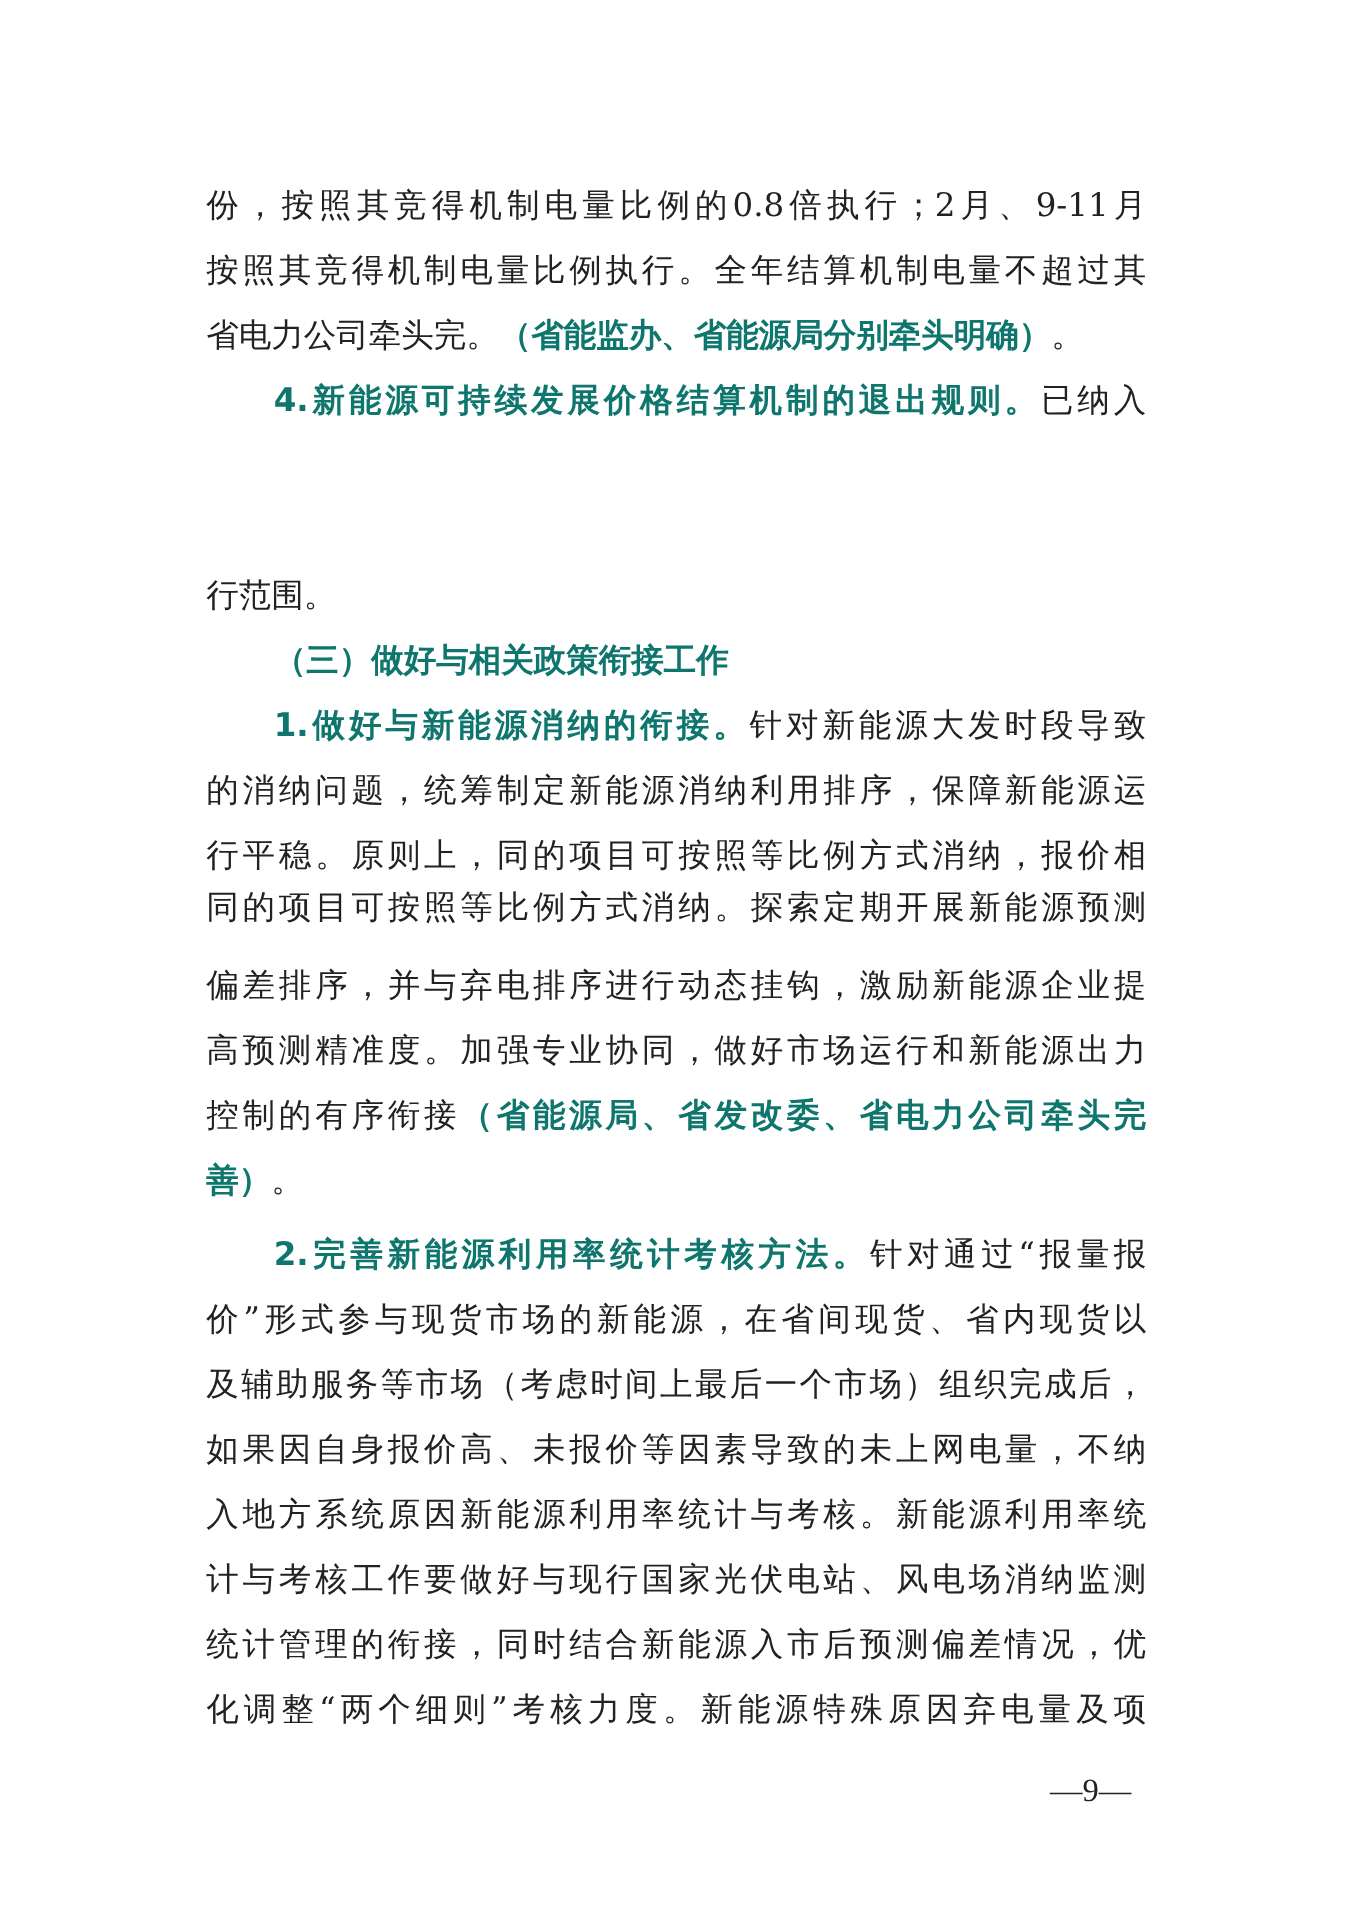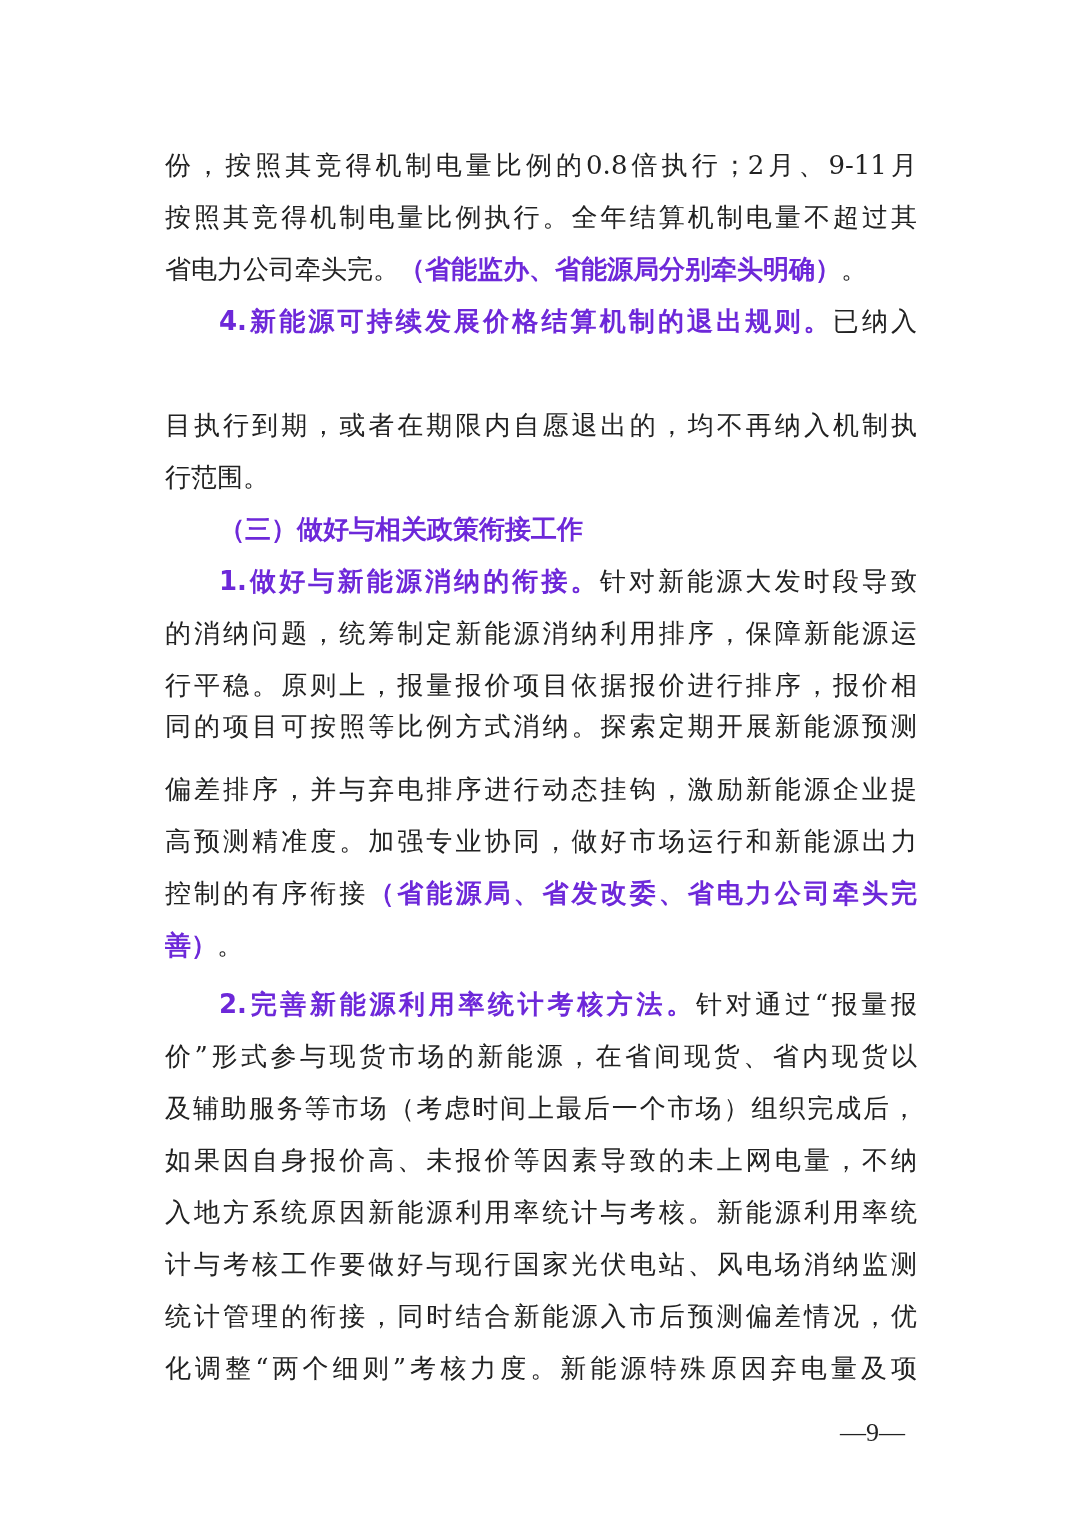--- a/index.html
+++ b/index.html
@@ -4,57 +4,54 @@
 <style>
   html, body { margin: 0; padding: 0; background: #ffffff; }
   body { width: 1080px; height: 1527px; position: relative; overflow: hidden;
          font-family: "DejaVu Serif", "Liberation Serif", serif; color: #222; }
   .page { position: absolute; left: 0; top: 0; width: 1080px; height: 1527px; }
   .line { position: absolute; left: 165px; width: 752px; height: 40px;
           font-size: 26px; line-height: 40px; white-space: nowrap;
           text-align: justify; text-align-last: justify; letter-spacing: 0; }
   .line.last { text-align-last: left; }
   .indent { left: 219px; width: 698px; }
-  .b { font-weight: bold; font-family: "DejaVu Sans", "Liberation Sans", sans-serif; color: #6d28d9; margin-top: 24px; }
+  .b { font-weight: bold; font-family: "DejaVu Sans", "Liberation Sans", sans-serif; color: #0f766e; margin-top: 24px; }
   .footer { position: absolute; left: 840px; top: 1418px; font-size: 26px;
             font-family: "Liberation Serif", "DejaVu Serif", serif; color: #222; }
 </style>
 </head>
 <body>
 
 <div class="page">
   <div class="line" style="top:145px">
     <span>份，按照其竞得机制电量比例的0.8倍执行；2月、9-11月</span>
   </div>
   <div class="line" style="top:197px">
     <span>按照其竞得机制电量比例执行。全年结算机制电量不超过其</span>
   </div>
   <div class="line last" style="top:249px">
     <span>省电力公司牵头完。</span><span class="b">（省能监办、省能源局分别牵头明确）</span><span>。</span>
   </div>
   <div class="line indent" style="top:301px">
     <span class="b">4.新能源可持续发展价格结算机制的退出规则。</span><span>已纳入</span>
   </div>
-  <div class="line" style="top:405px">
-    <span>目执行到期，或者在期限内自愿退出的，均不再纳入机制执</span>
-  </div>
   <div class="line last" style="top:457px">
     <span>行范围。</span>
   </div>
   <div class="line indent last" style="top:509px; left:219px">
     <span class="b">（三）做好与相关政策衔接工作</span>
   </div>
   <div class="line indent" style="top:561px">
     <span class="b">1.做好与新能源消纳的衔接。</span><span>针对新能源大发时段导致</span>
   </div>
   <div class="line" style="top:613px">
     <span>的消纳问题，统筹制定新能源消纳利用排序，保障新能源运</span>
   </div>
   <div class="line" style="top:665px">
-    <span>行平稳。原则上，报量报价项目依据报价进行排序，报价相</span>
+    <span>行平稳。原则上，同的项目可按照等比例方式消纳，报价相</span>
   </div>
   <div class="line" style="top:706px">
     <span>同的项目可按照等比例方式消纳。探索定期开展新能源预测</span>
   </div>
   <div class="line" style="top:769px">
     <span>偏差排序，并与弃电排序进行动态挂钩，激励新能源企业提</span>
   </div>
   <div class="line" style="top:821px">
     <span>高预测精准度。加强专业协同，做好市场运行和新能源出力</span>
   </div>

